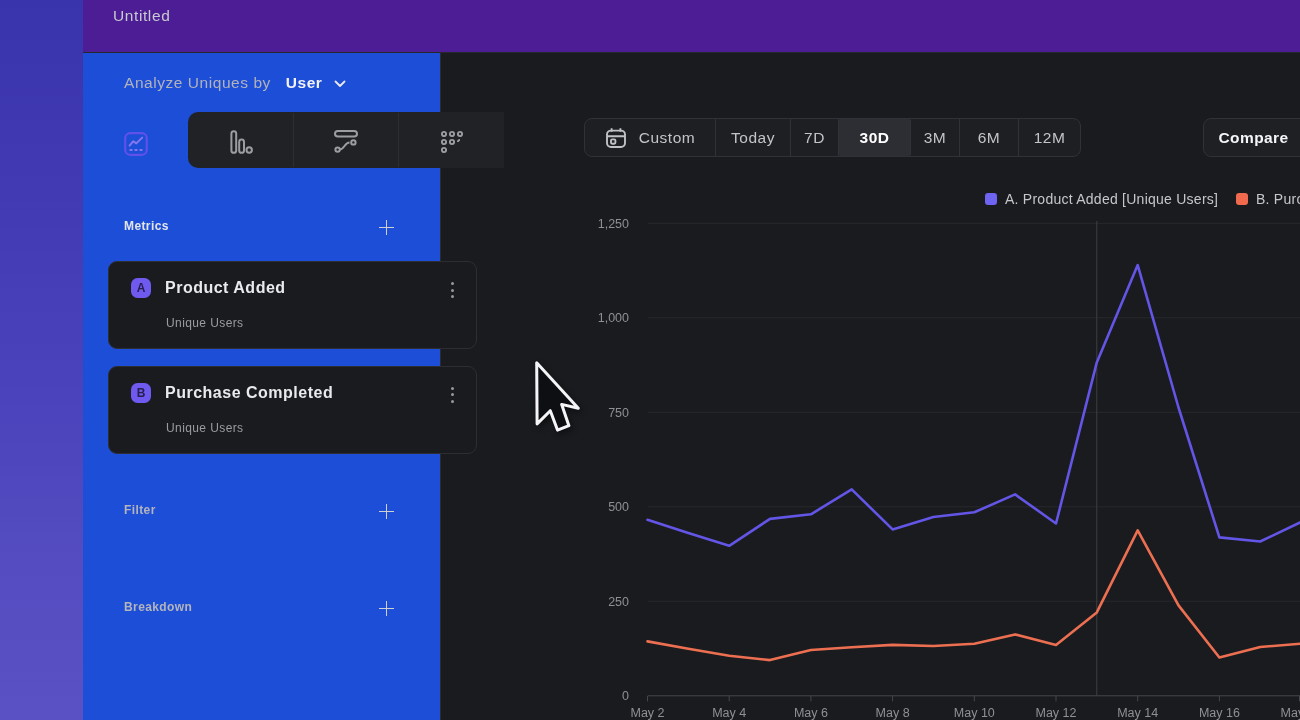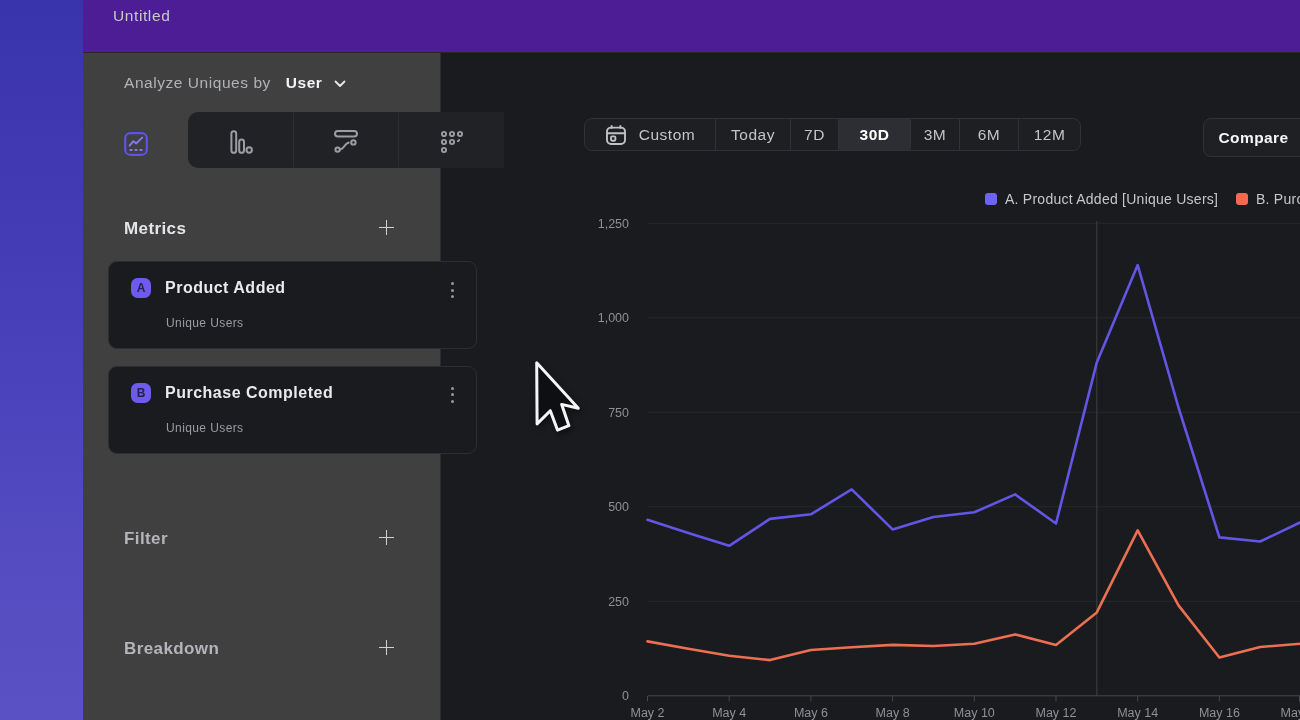--- a/index.html
+++ b/index.html
@@ -10,48 +10,48 @@
 
   
   #strip { left:0; top:0; width:83px; height:720px;
     background:linear-gradient(180deg,#3a34ac 0%,#423bb4 30%,#4b43bb 55%,#544cc0 78%,#5a51c4 100%); }
 
   
   #topbar { left:83px; top:0; width:1217px; height:53px; background:#4c1d95; border-bottom:1px solid #26272b; }
   #topbar .title { position:absolute; left:30px; top:7px; font-size:15.5px; color:#c9cacd; letter-spacing:.6px; }
 
   
-  #panel { left:83px; top:53px; width:358px; height:667px; background:#404040; border-right:1px solid #2b2c31; }
+  #panel { left:83px; top:53px; width:358px; height:667px; background:#1d4ed8; border-right:1px solid #2b2c31; }
   .row-analyze { position:absolute; left:41px; top:21px; font-size:15.5px; color:#b2b3b8; letter-spacing:.55px; }
   .row-analyze b { color:#f2f3f5; font-weight:700; margin-left:10px; }
 
   
   #tabgroup { position:absolute; left:105px; top:59px; width:316px; height:56px; background:#212226; border-radius:10px 0 0 10px; }
   #tabgroup .sep { position:absolute; top:1px; bottom:1px; width:1px; background:#2d2e33; }
   #activeTab { position:absolute; left:41px; top:78.5px; width:24px; height:24px; }
 
   
-  .h-row { position:absolute; left:41px; right:55px; color:#e4e5e8; font-size:17px; font-weight:700; letter-spacing:.4px; }
+  .h-row { position:absolute; left:41px; right:55px; color:#e4e5e8; font-size:12px; font-weight:700; letter-spacing:.4px; }
   .h-row .plus { position:absolute; right:-9px; top:1px; width:15px; height:15px; }
   .plus i, .plus b { position:absolute; background:#cfd0d3; }
   .plus i { left:6.75px; top:0; width:1.5px; height:15px; }
   .plus b { top:6.75px; left:0; height:1.5px; width:15px; }
-  .dim { color:#b4b5ba; font-weight:700;margin-top:26px; }
+  .dim { color:#b4b5ba; font-weight:700; }
 
   .card { position:absolute; left:25px; width:369px; height:88px; background:#1a1b1f;
     border:1px solid #2d2e33; border-radius:9px; }
   .badge { position:absolute; left:22px; top:16px; width:20px; height:20px; border-radius:6.5px;
     background:#6e5aee; color:#25204f; font-size:12px; font-weight:700; text-align:center; line-height:20px; }
   .card .name { position:absolute; left:56px; top:17px; font-size:16px; font-weight:600; color:#e9eaec; letter-spacing:.5px; }
   .card .sub { position:absolute; left:57px; top:54px; font-size:12px; color:#9b9ca1; letter-spacing:.4px; }
   .dots { position:absolute; right:22px; top:20px; width:3px; }
   .dots span { display:block; width:3px; height:3px; border-radius:50%; background:#97989d; margin-bottom:3.6px; }
 
   
-  #dategroup { left:584px; top:118px; height:33px; background:#1e1f23; border:1px solid #313237;
+  #dategroup { left:584px; top:118px; height:39px; background:#1e1f23; border:1px solid #313237;
     border-radius:8px; display:flex; align-items:stretch; }
   #dategroup .seg { display:flex; align-items:center; justify-content:center; font-size:15.5px;
     color:#c3c4c8; border-right:1px solid #313237; letter-spacing:.5px; }
   #dategroup .seg:last-child { border-right:none; }
   #dategroup .seg.active { background:#2d2e33; color:#fff; font-weight:700; border-radius:2px; }
   #compare { left:1203px; top:118px; width:127px; height:39px; background:#1f2024; border:1px solid #313237;
     border-radius:8px; color:#f4f5f7; font-size:15.5px; font-weight:700; letter-spacing:.4px; display:flex; align-items:center; justify-content:center; padding-right:26px; }
 
   
   .legend { top:192.5px; height:13px; display:flex; align-items:center; font-size:14px; color:#c6c7cb; white-space:nowrap; letter-spacing:.25px;padding-left:40px; }
@@ -129,21 +129,21 @@
           <span></span>
           <span></span>
           <span></span>
         </div>
     </div>
 
     <div class="h-row dim" style="top:450px">Filter<span class="plus">
           <i></i>
           <b></b>
         </span></div>
-    <div class="h-row dim" style="top:560px">Breakdown<span class="plus">
+    <div class="h-row dim" style="top:547px">Breakdown<span class="plus">
           <i></i>
           <b></b>
         </span></div>
   </div>
 
   <div class="abs" id="dategroup">
     <div class="seg" style="width:131px">
       <svg width="22" height="22" viewBox="0 0 22 22" fill="none" stroke="#c0c1c5" stroke-width="1.9" style="margin-right:12px">
         <rect x="2" y="3.6" width="18" height="16.4" rx="4"></rect>
         <path d="M6.6 1.2 v3.6 M15.4 1.2 v3.6 M2 9.2 h18"></path>

